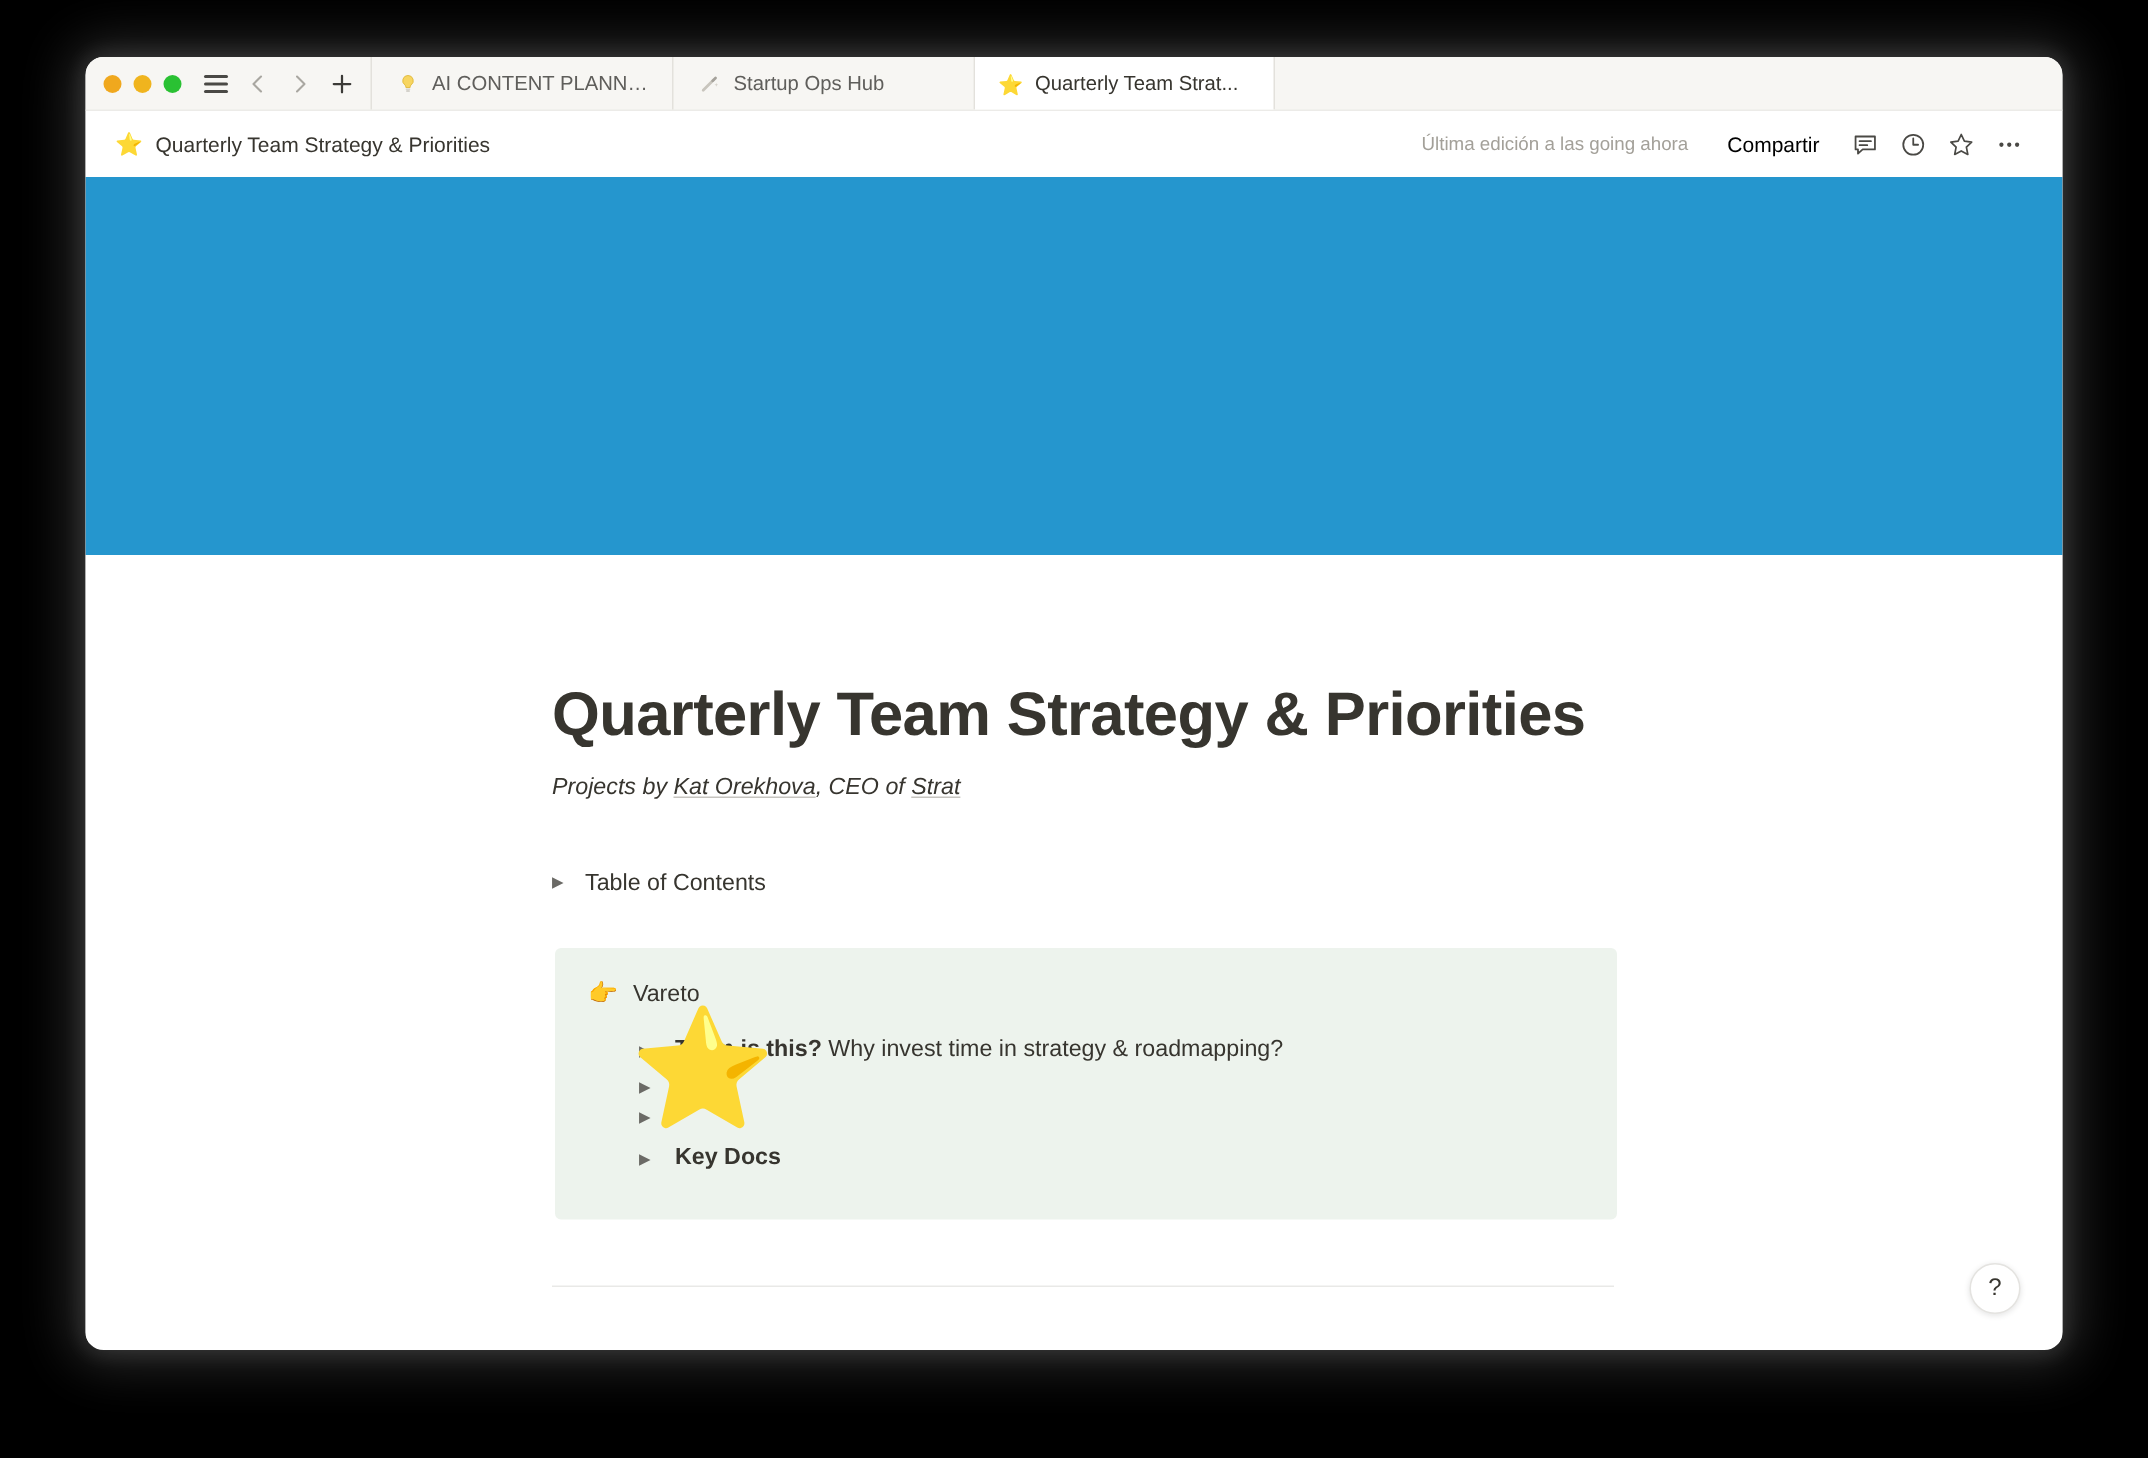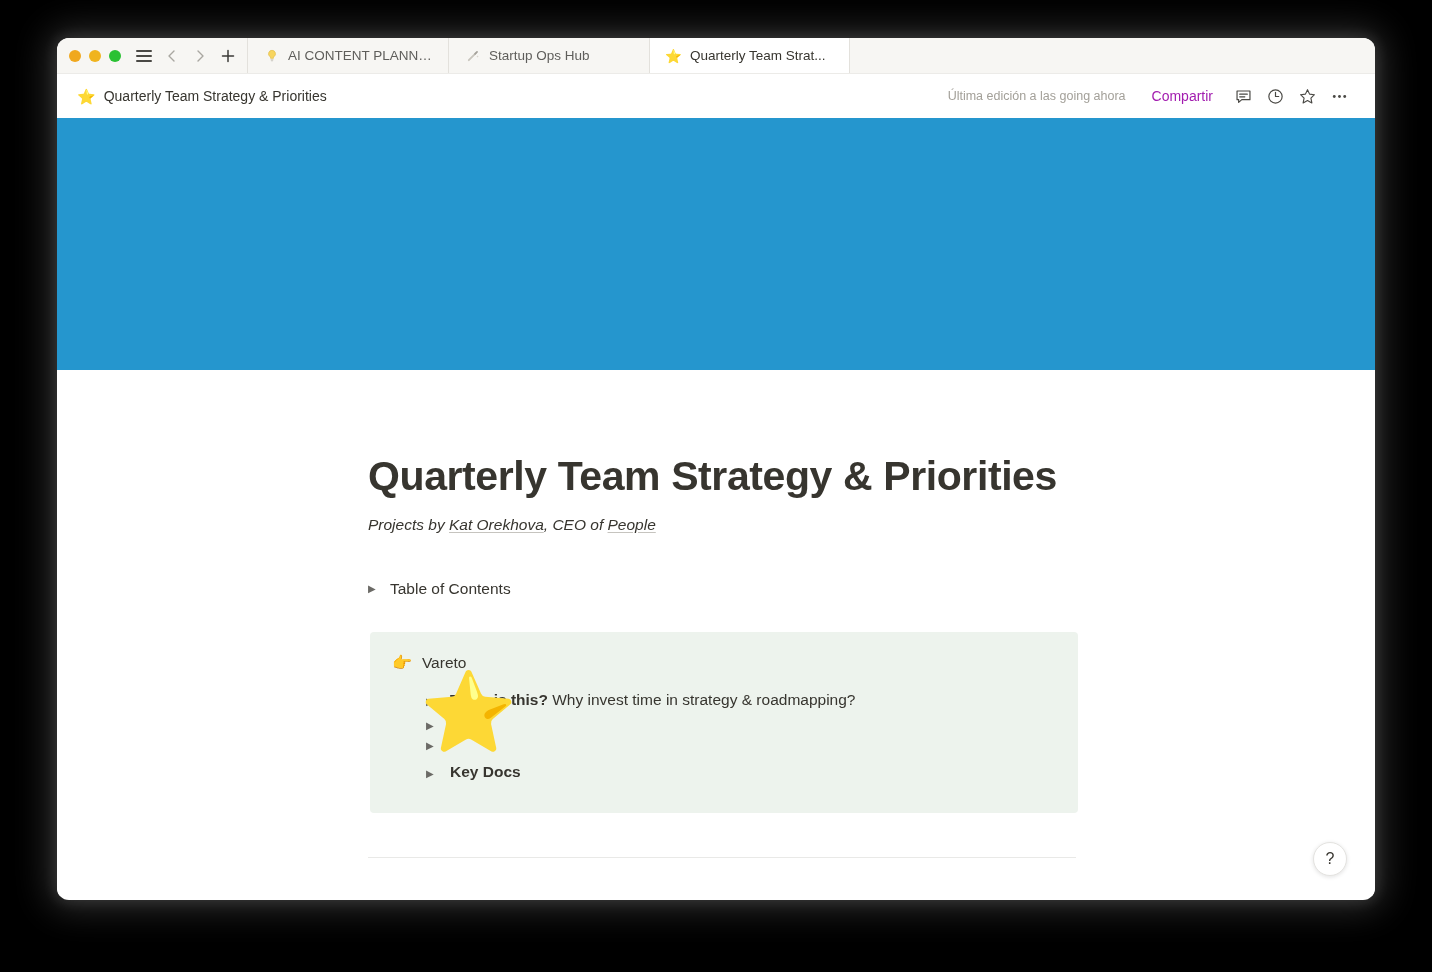--- a/index.html
+++ b/index.html
@@ -128,21 +128,21 @@
     gap: 4px;
   }
   .edited {
     font-size: 12.5px;
     color: #a3a099;
     margin-right: 14px;
     white-space: nowrap;
   }
   .share-btn {
     font-size: 14px;
-    color: #a21caf;
+    color: #000000;
     padding: 4px 8px;
     border-radius: 4px;
     white-space: nowrap;
     margin-right: 4px;
   }
   .hdr-icon {
     width: 28px; height: 28px;
     display: flex; align-items: center; justify-content: center;
     color: #4a4945;
     border-radius: 5px;
@@ -392,21 +392,21 @@
 
     <div class="page-scroll">
 
       <div class="page-emoji">⭐</div>
 
       <div class="page-inner">
 
         <h1 class="page-title">Quarterly Team Strategy &amp; Priorities</h1>
 
         <div class="byline">
-          <span>Projects by </span><a href="#">Kat Orekhova</a><span>, CEO of </span><a href="#">People</a>
+          <span>Projects by </span><a href="#">Kat Orekhova</a><span>, CEO of </span><a href="#">Strat</a>
         </div>
 
         <div class="toc-toggle">
           <span class="tri">▶</span>
           <span>Table of Contents</span>
         </div>
 
         <div class="callout">
           <div class="callout-head">
             <span class="callout-emoji">👉</span>

